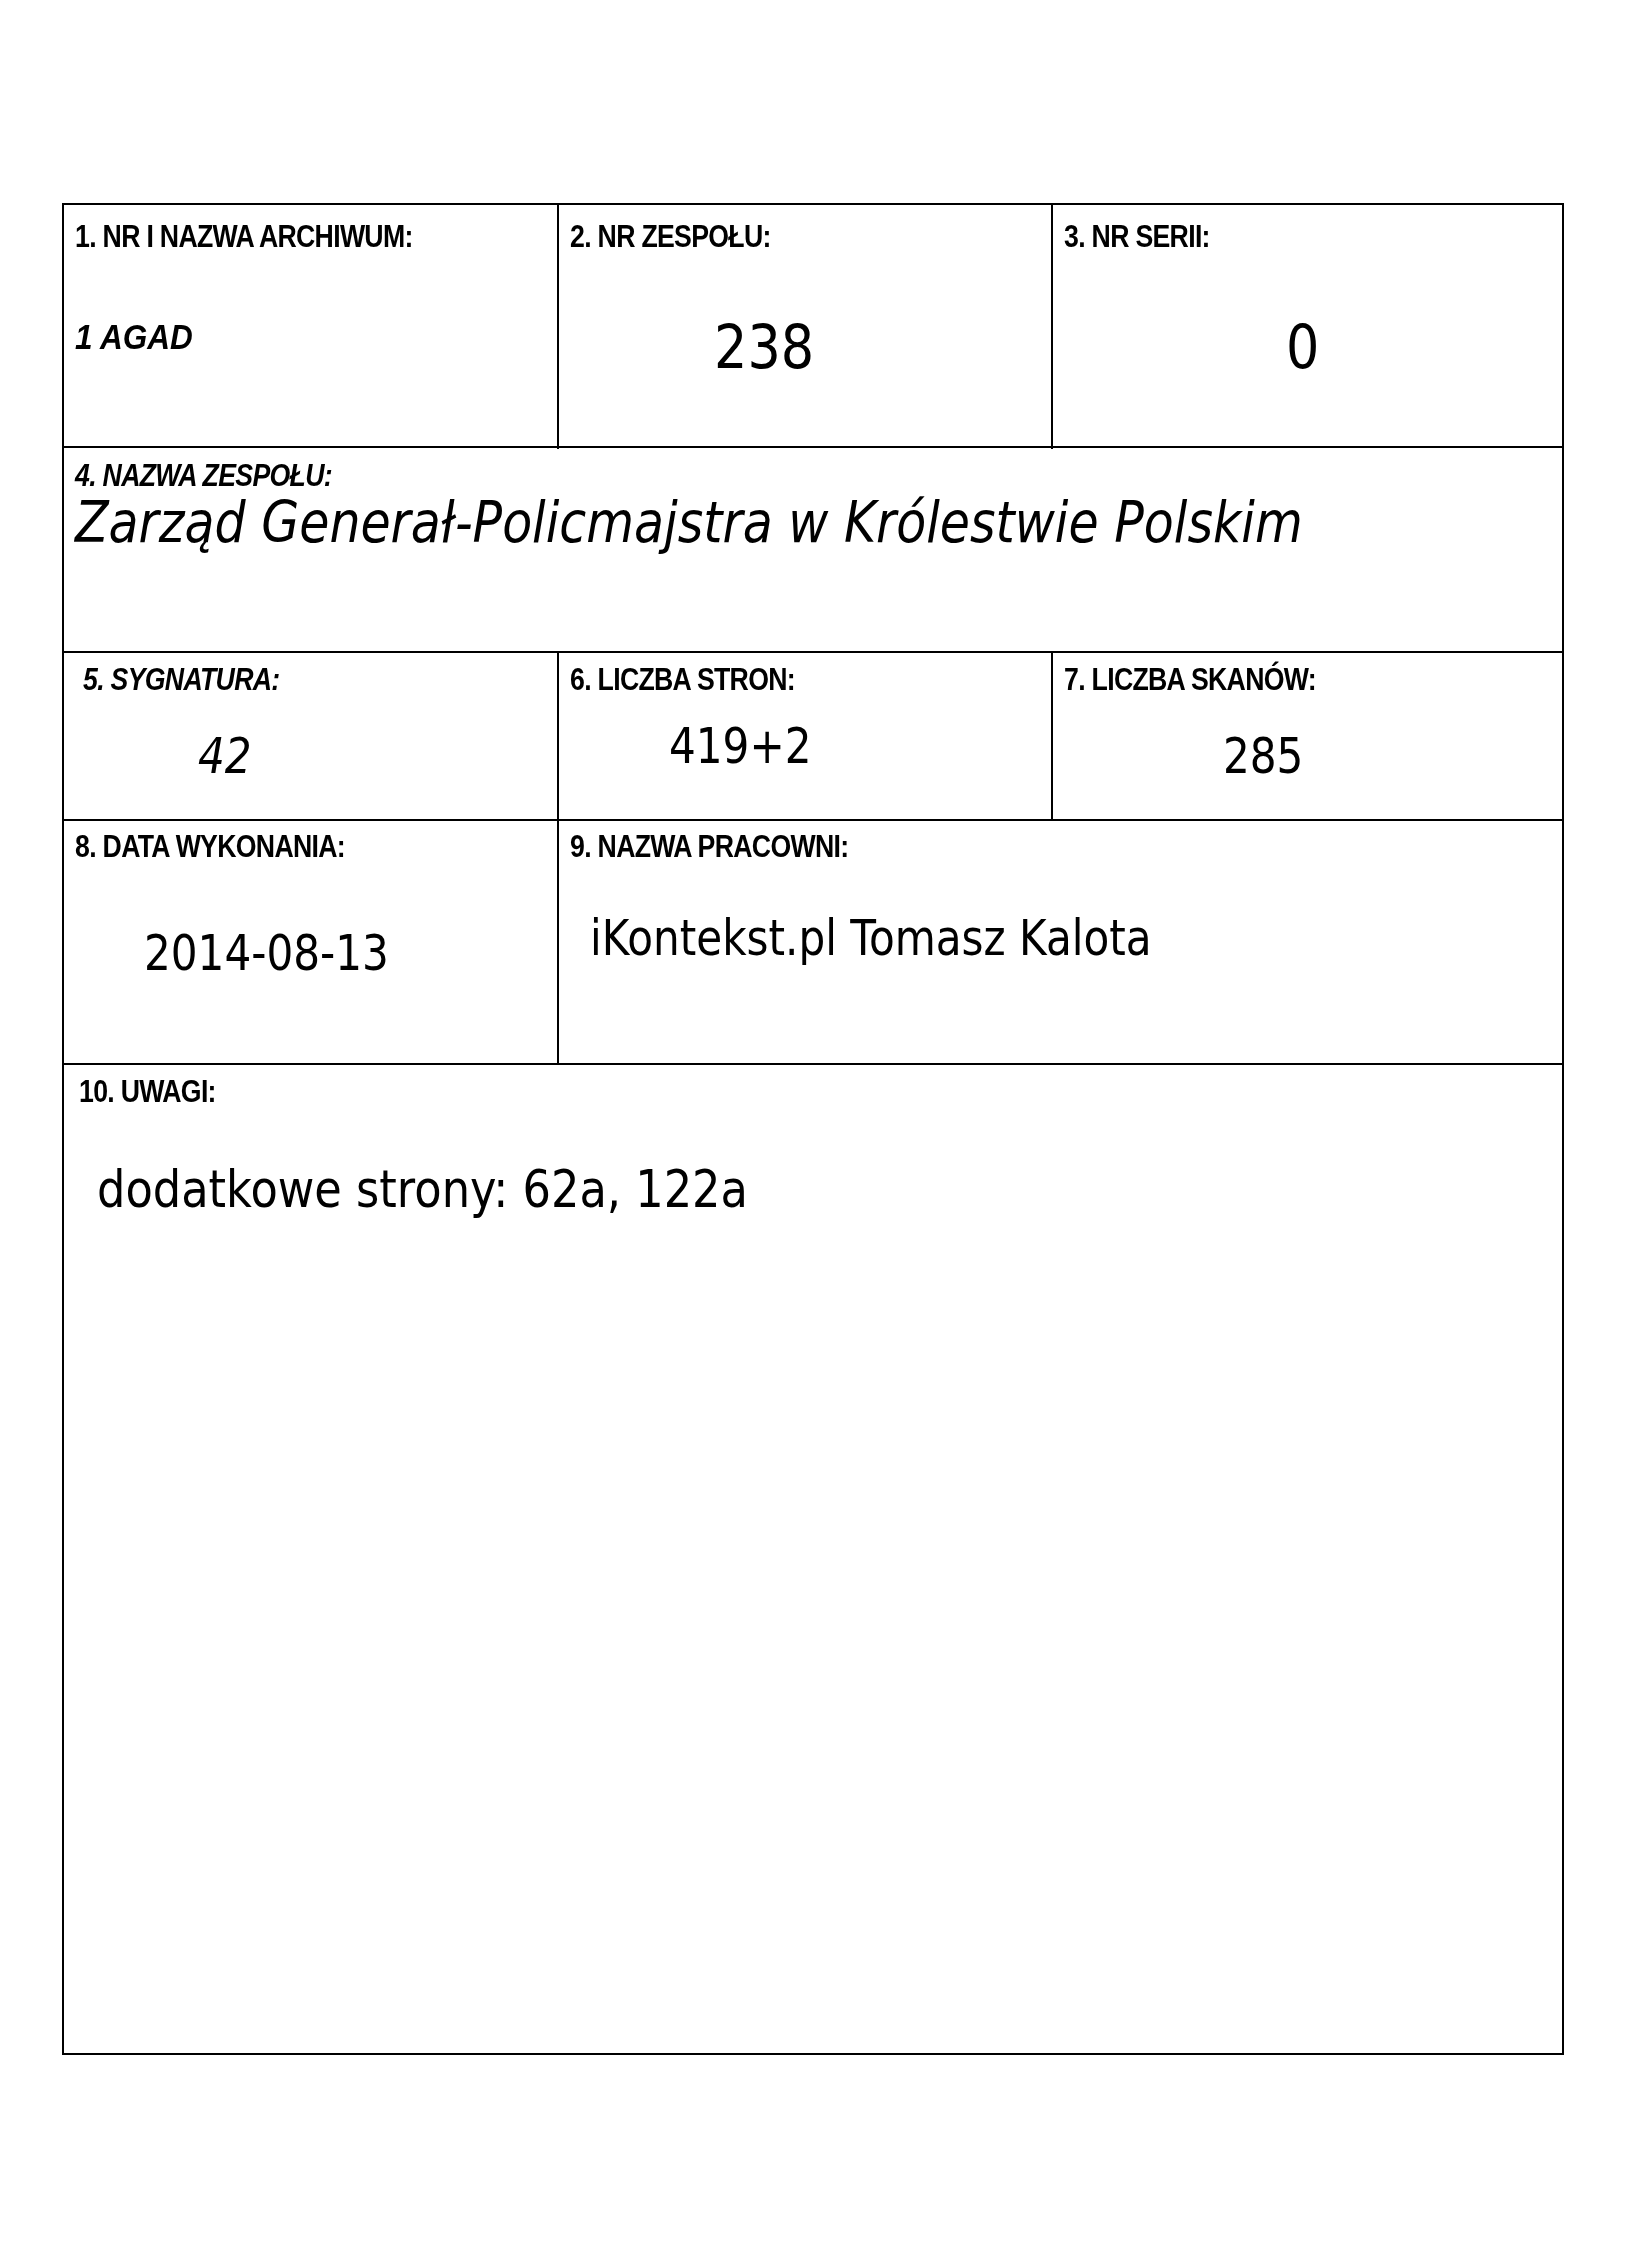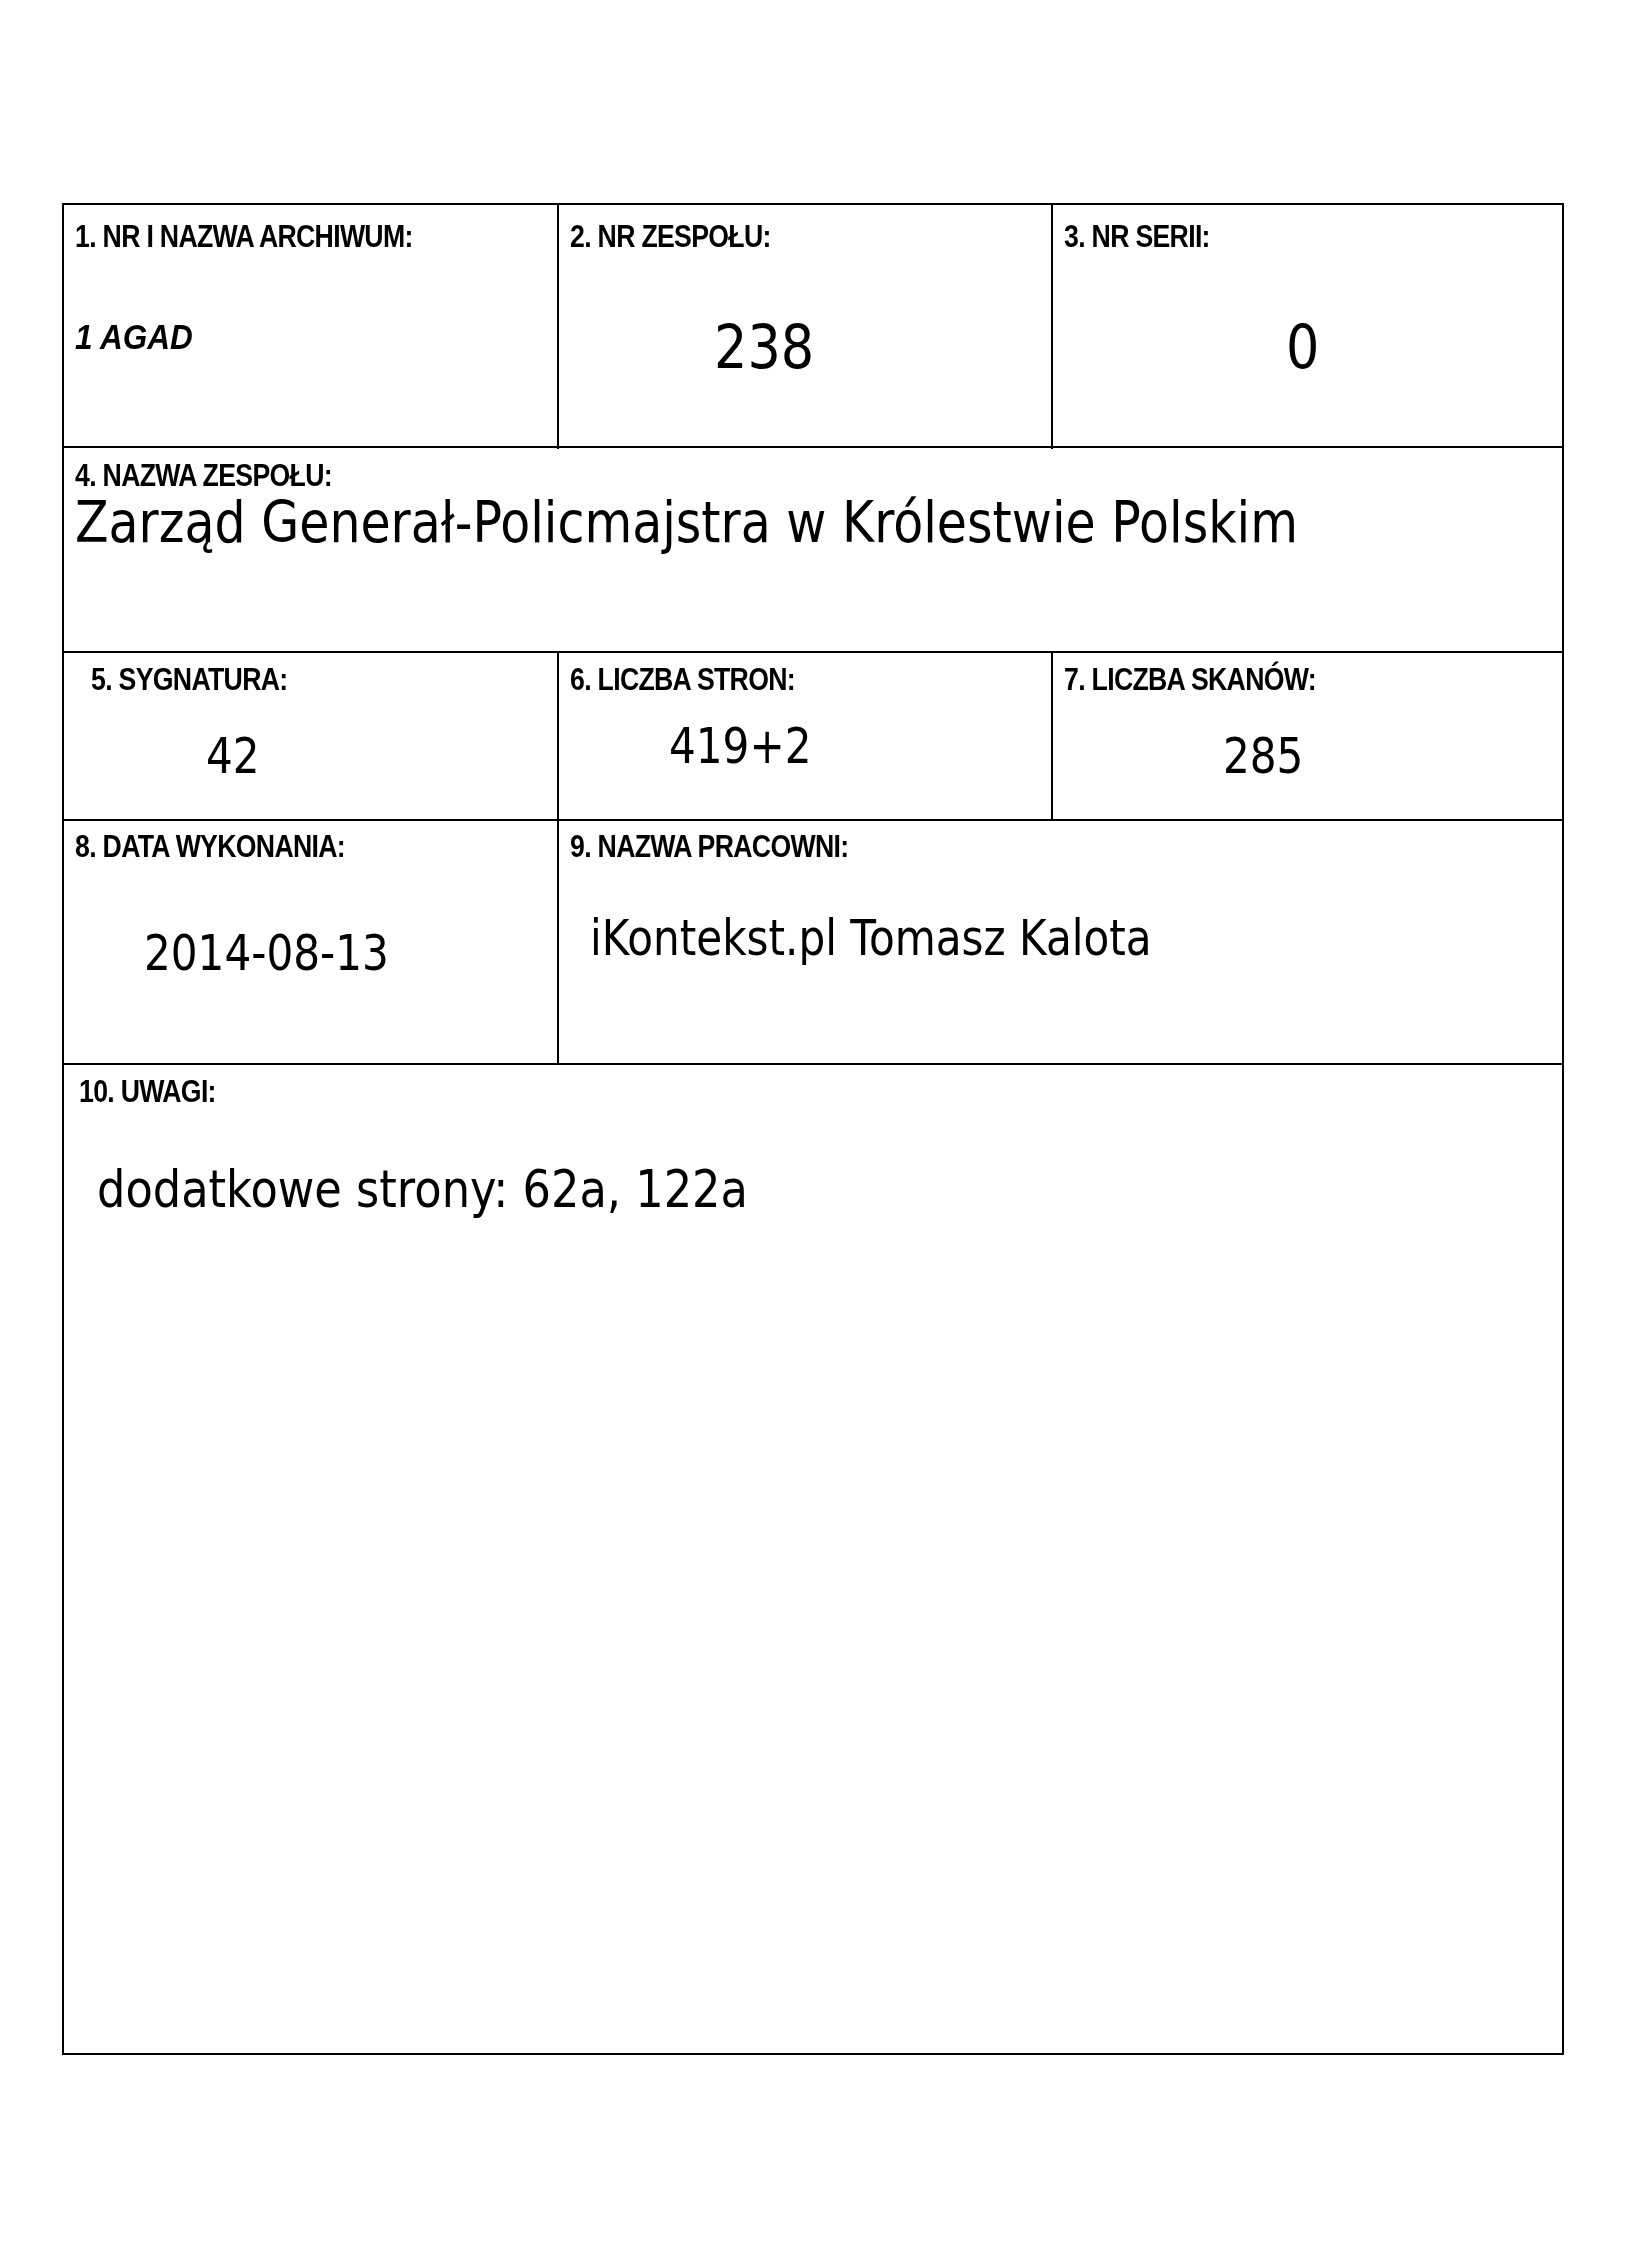--- a/index.html
+++ b/index.html
@@ -39,26 +39,26 @@
   </div>
   <div class="cell" style="left:495px; top:0; width:492px; height:193px;">
     <span class="label">2. NR ZESPOŁU:</span>
     <span class="val big" style="left:155px; top:106px;">238</span>
   </div>
   <div class="cell" style="left:989px; top:0; width:508px; height:241px;padding-left:32px;">
     <span class="label">3. NR SERII:</span>
     <span class="val big" style="left:233px; top:106px;">0</span>
   </div>
 
-  <div class="cell" style="left:0; top:244px; width:1294px; height:203px;">
+  <div class="cell" style="left:0; top:244px; width:1294px; height:203px;font-style:italic;">
     <span class="label" style="top:9.2px;">4. NAZWA ZESPOŁU:</span>
     <span class="val big" style="left:10.7px; top:40px; font-size:57px;">Zarząd Generał-Policmajstra w Królestwie Polskim</span>
   </div>
 
-  <div class="cell" style="left:16px; top:449px; width:493px; height:195px;">
+  <div class="cell" style="left:8px; top:449px; width:493px; height:195px;font-style:italic;">
     <span class="label" style="top:7.7px;">5. SYGNATURA:</span>
     <span class="val mid" style="left:126px; top:74px;">42</span>
   </div>
   <div class="cell" style="left:495px; top:449px; width:492px; height:165px;">
     <span class="label" style="top:7.7px;">6. LICZBA STRON:</span>
     <span class="val mid" style="left:110px; top:64px;">419+2</span>
   </div>
   <div class="cell" style="left:989px; top:449px; width:508px; height:165px;">
     <span class="label" style="top:7.7px;">7. LICZBA SKANÓW:</span>
     <span class="val mid" style="left:170px; top:74px;">285</span>

